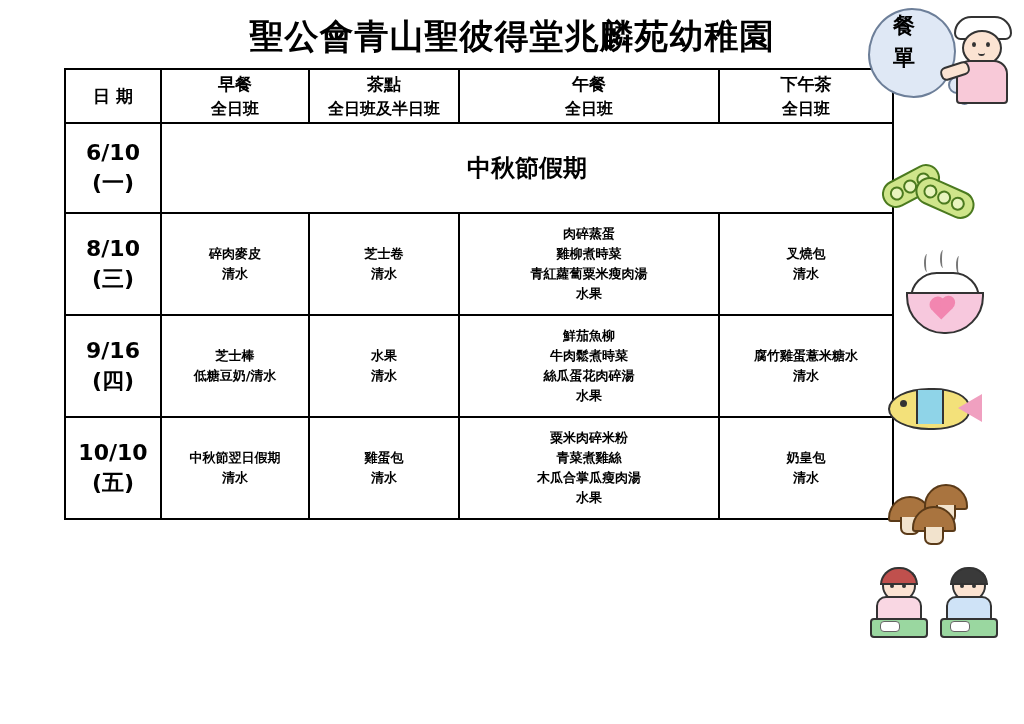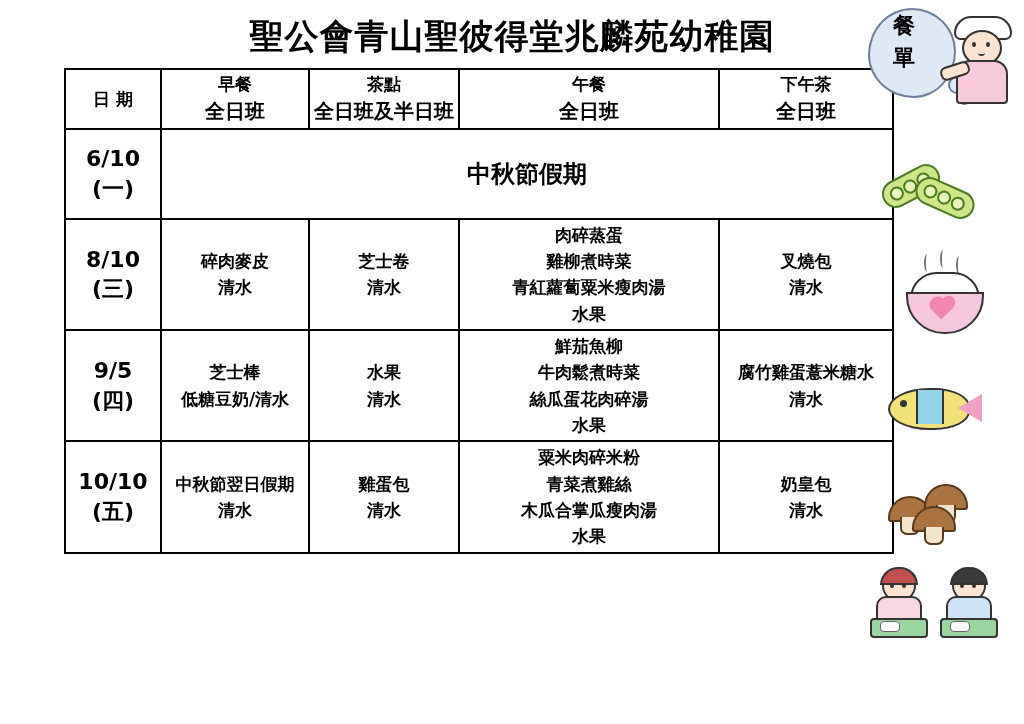--- a/index.html
+++ b/index.html
@@ -48,38 +48,38 @@
     padding: 2px 3px;
   }
   .hdr-cell {
     height: 48px;
     font-size: 17px;
     font-weight: bold;
     line-height: 1.45;
   }
   .hdr-cell .sub {
     font-weight: bold;
-    font-size: 20px;
+    font-size: 16px;
   }
   .col-date { width: 96px; }
   .col-bf { width: 148px; }
   .col-snack { width: 150px; }
   .col-lunch { width: 260px; }
   .col-tea { width: 174px; }
   .date-cell {
     font-size: 22px;
     font-weight: bold;
     line-height: 1.35;
   }
   .holiday-cell {
     font-size: 24px;
     font-weight: bold;
   }
   .meal-cell {
-    font-size: 17px;
+    font-size: 13px;
     font-weight: bold;
     line-height: 1.55;
   }
   .row-holiday td { height: 84px; }
   .row-meal td { height: 96px; }
 
   
   .deco {
     position: absolute;
     left: 862px;
@@ -481,21 +481,21 @@
             <div>水果</div>
           </td>
         <td class="meal-cell multiline">
             <div>叉燒包</div>
             <div>清水</div>
           </td>
       </tr>
 
       <tr class="row-meal">
         <td class="date-cell">
-          <div>9/5</div>
+          <div>9/16</div>
           <div>(四)</div>
         </td>
         <td class="meal-cell multiline">
             <div>芝士棒</div>
             <div>低糖豆奶/清水</div>
           </td>
         <td class="meal-cell multiline">
             <div>水果</div>
             <div>清水</div>
           </td>

